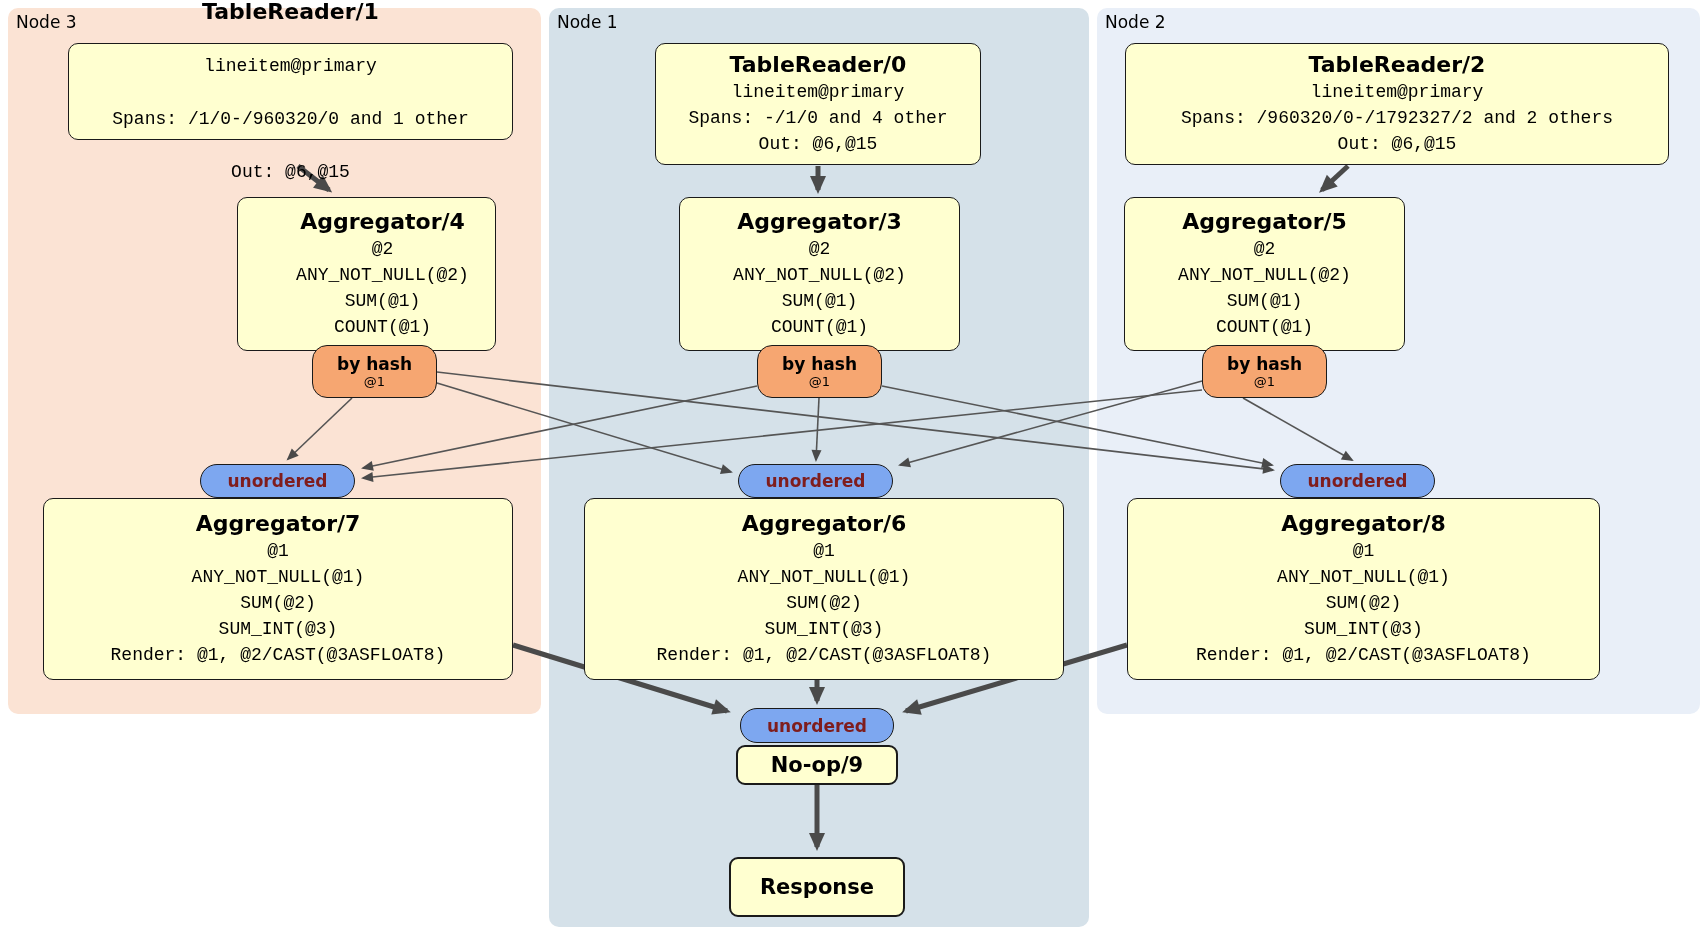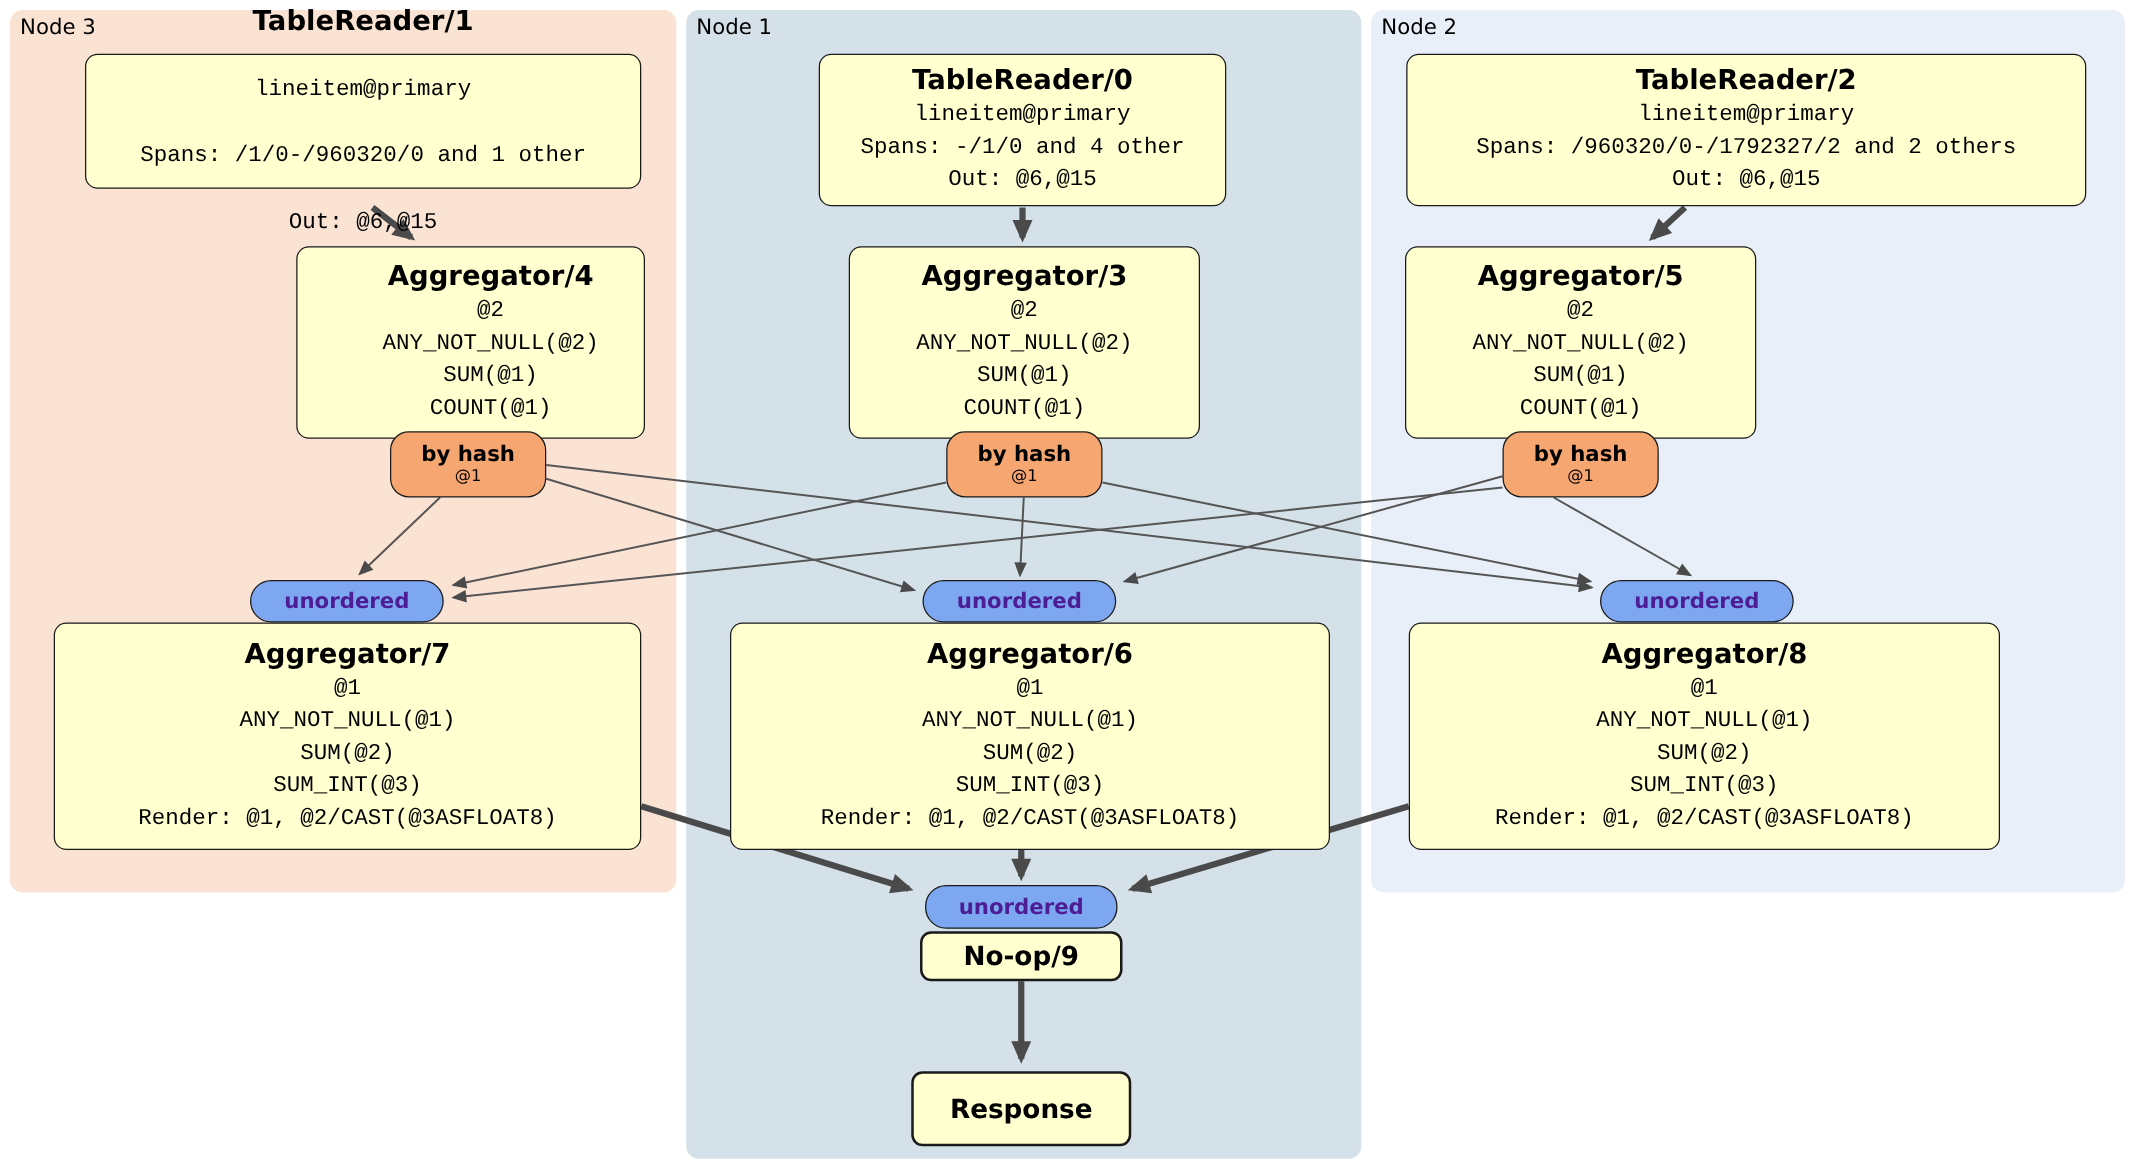--- a/index.html
+++ b/index.html
@@ -10,21 +10,21 @@
   .node-box{position:absolute;z-index:2;background:#ffffd0;border:1.6px solid #1a1a1a;border-radius:10px;
     display:flex;flex-direction:column;justify-content:center;align-items:center;text-align:center;
     padding:4px 8px;box-sizing:border-box;color:#000;}
   .node-title{font-weight:bold;font-size:22px;line-height:28px;white-space:nowrap;}
   .node-line{font-size:18px;line-height:26px;white-space:nowrap;font-family:Liberation Mono, monospace;}
   .router{position:absolute;z-index:2;background:#f6a671;border:1.7px solid #1a1a1a;border-radius:15px;
     display:flex;flex-direction:column;justify-content:center;align-items:center;box-sizing:border-box;color:#000;}
   .router .rl{font-weight:bold;font-size:17px;line-height:20px;}
   .router .rd{font-size:13px;line-height:16px;}
   .sync{position:absolute;z-index:2;background:#7da7f0;border:1.7px solid #1a1a1a;border-radius:17px;
-    display:flex;justify-content:center;align-items:center;box-sizing:border-box;color:#4c1d95;
+    display:flex;justify-content:center;align-items:center;box-sizing:border-box;color:#7f1d1d;
     font-weight:bold;font-size:17px;}
   .small-box{position:absolute;z-index:2;background:#ffffd0;border:2px solid #1a1a1a;border-radius:9px;
     display:flex;justify-content:center;align-items:center;box-sizing:border-box;color:#000;
     font-weight:bold;font-size:21px;}
 </style>
 </head>
 <body>
 
 <div id="canvas">
 
@@ -62,27 +62,27 @@
       <line x1="298" y1="166" x2="329" y2="190" marker-end="url(#arrow-thick)"></line>
       <line x1="818" y1="166" x2="818" y2="190" marker-end="url(#arrow-thick)"></line>
       <line x1="1348" y1="166" x2="1322" y2="190" marker-end="url(#arrow-thick)"></line>
       <line x1="513" y1="645" x2="727" y2="711" marker-end="url(#arrow-thick)"></line>
       <line x1="817" y1="680" x2="817" y2="701" marker-end="url(#arrow-thick)"></line>
       <line x1="1127" y1="645" x2="906" y2="711" marker-end="url(#arrow-thick)"></line>
       <line x1="817" y1="785" x2="817" y2="847" marker-end="url(#arrow-thick)"></line>
     </g>
   </svg>
 
-  <div class="node-box" style="left:68px;top:43px;width:445px;height:108px;gap:27px;">
+  <div class="node-box" style="left:68px;top:43px;width:445px;height:97px;gap:27px;">
     <div class="node-title">TableReader/1</div>
     <div class="node-line">lineitem@primary</div>
     <div class="node-line">Spans: /1/0-/960320/0 and 1 other</div>
     <div class="node-line">Out: @6,@15</div>
   </div>
-  <div class="node-box" style="left:237px;top:197px;width:279px;height:154px;padding-left:40px;">
+  <div class="node-box" style="left:237px;top:197px;width:259px;height:154px;padding-left:40px;">
     <div class="node-title">Aggregator/4</div>
     <div class="node-line">@2</div>
     <div class="node-line">ANY_NOT_NULL(@2)</div>
     <div class="node-line">SUM(@1)</div>
     <div class="node-line">COUNT(@1)</div>
   </div>
   <div class="router" style="left:312px;top:345px;width:125px;height:53px;">
     <div class="rl">by hash</div>
     <div class="rd">@1</div>
   </div>

